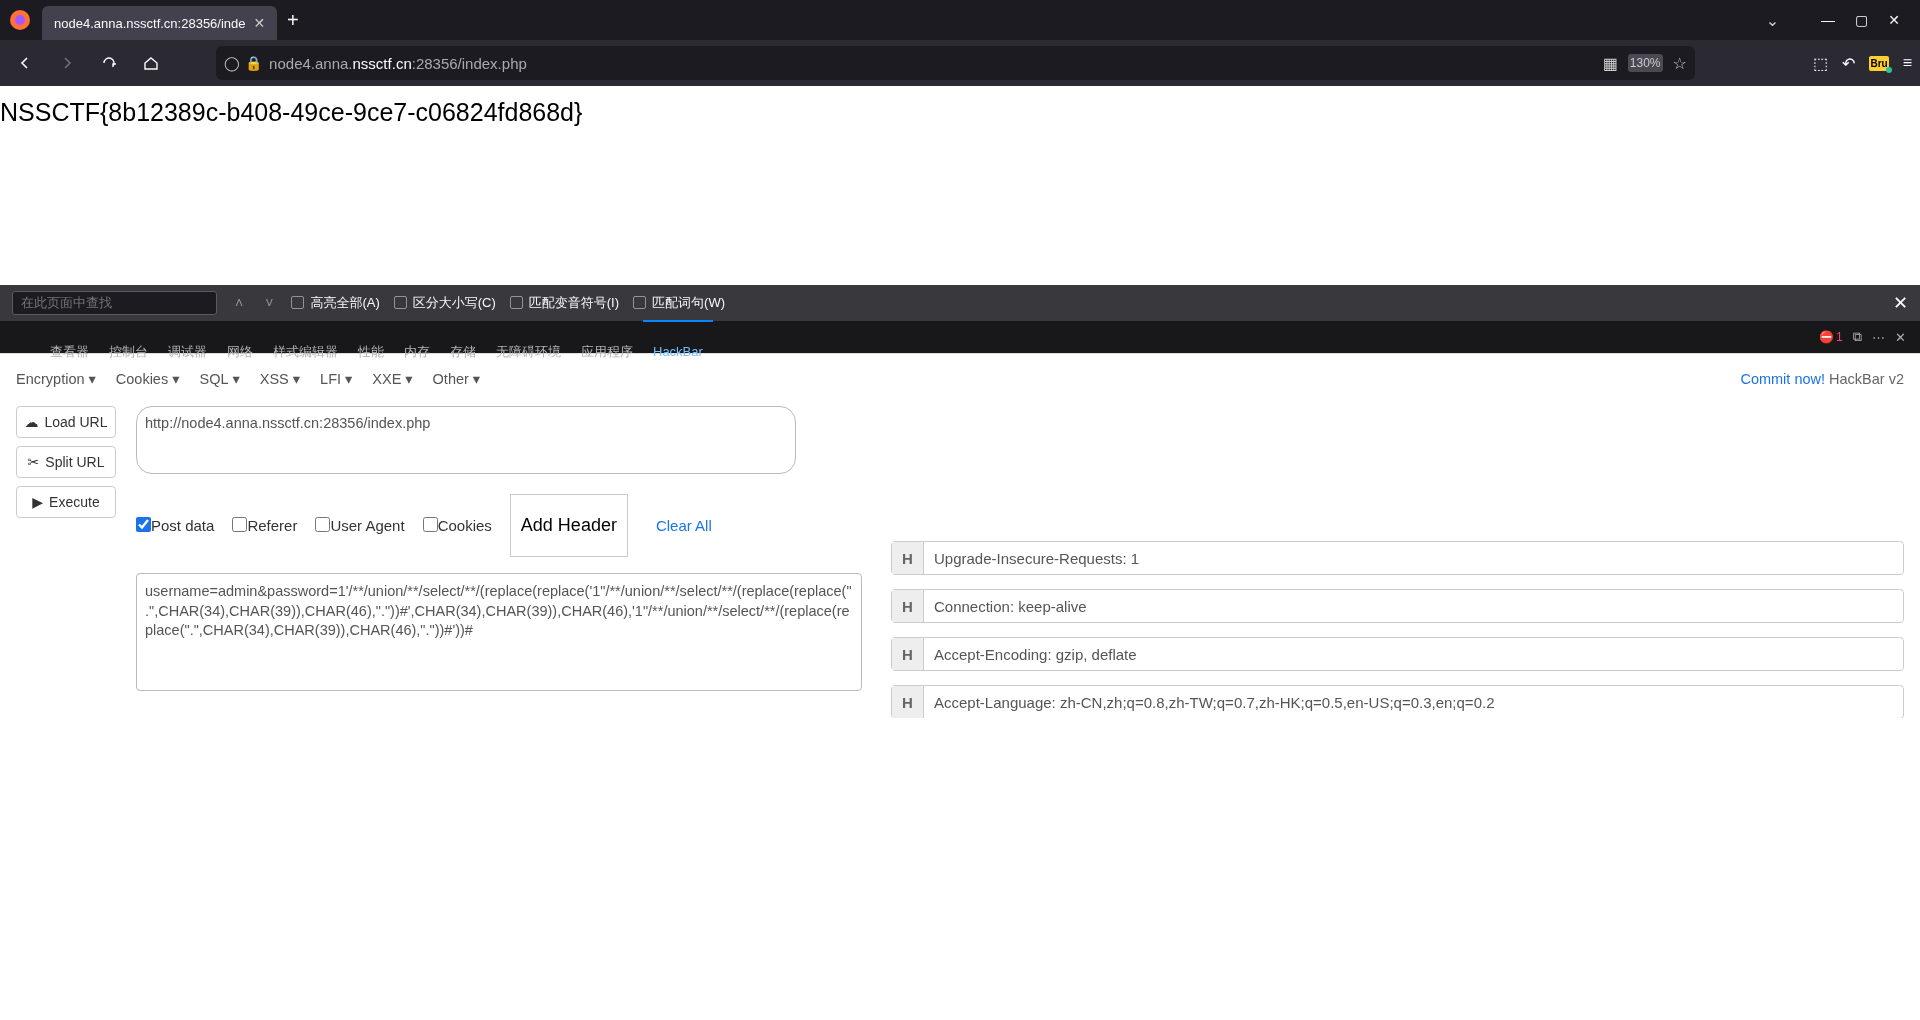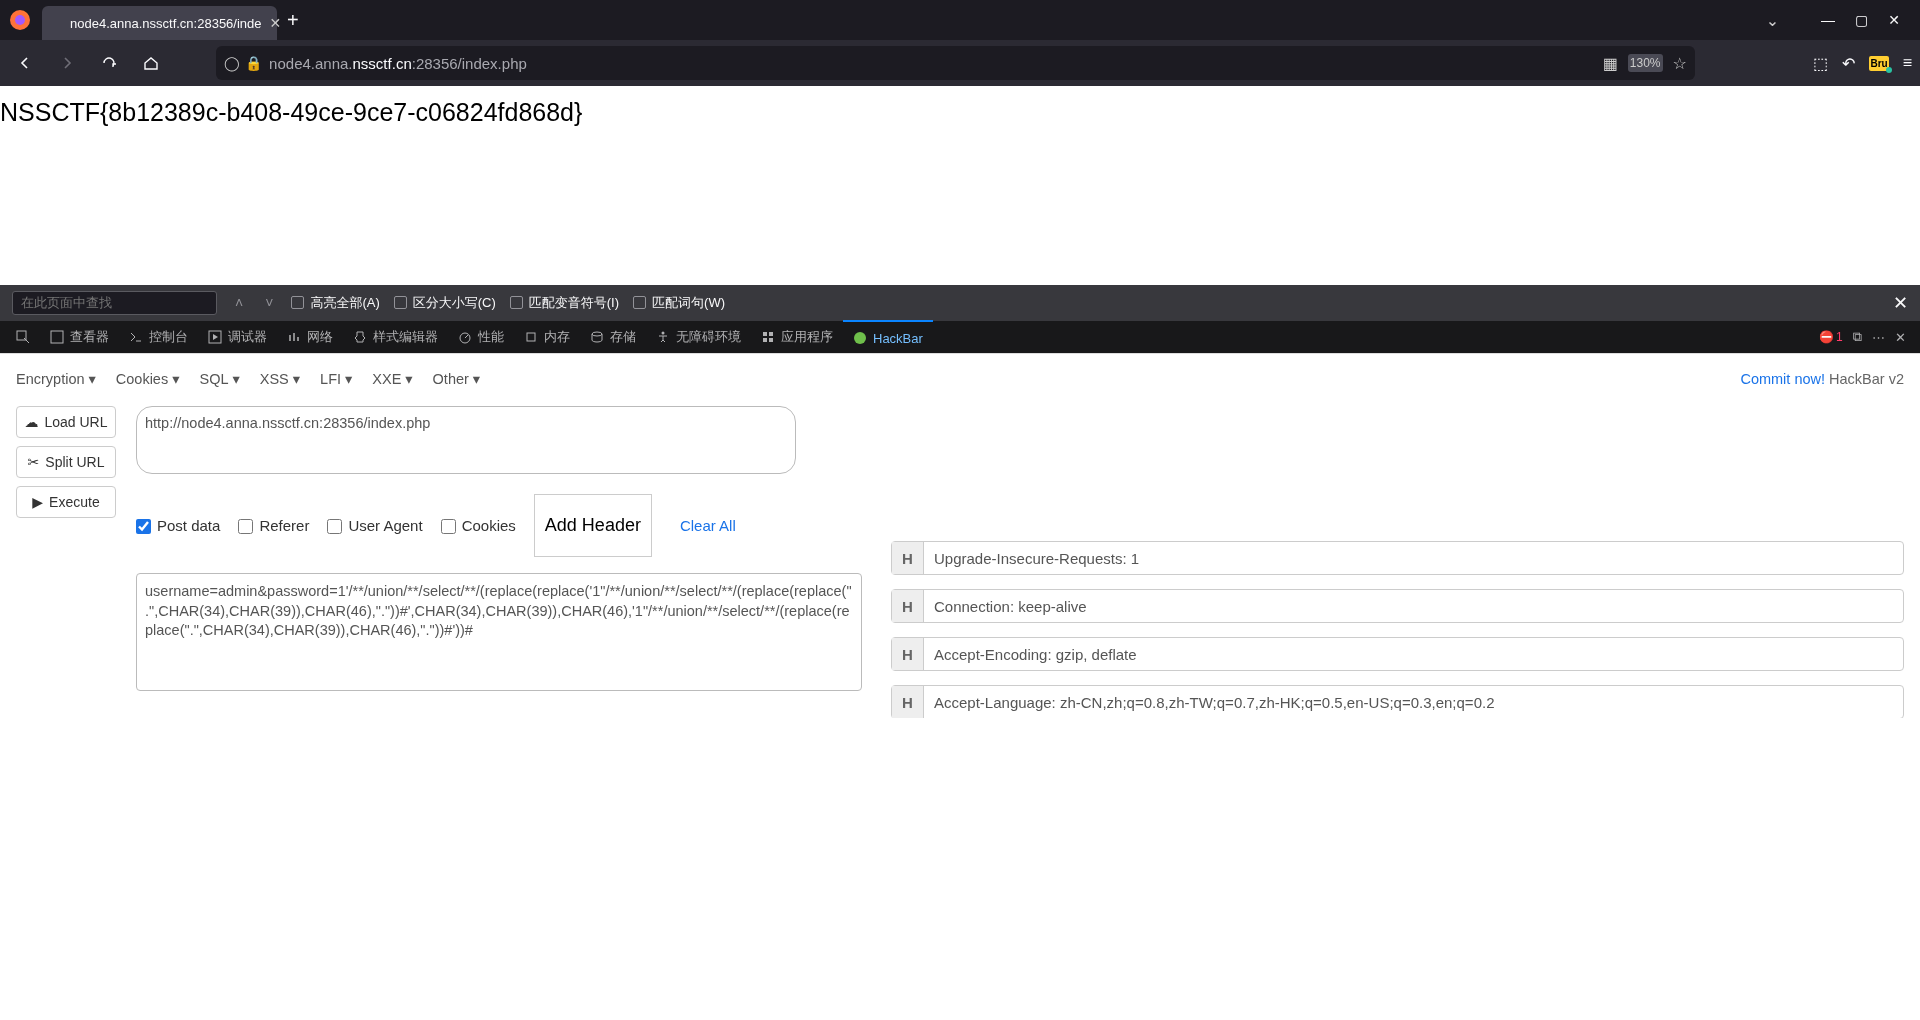--- a/index.html
+++ b/index.html
@@ -1,21 +1,21 @@
 <!DOCTYPE html>
 <html><head>
 <meta charset="utf-8">
 <style>
 * { margin: 0; padding: 0; box-sizing: border-box; font-family: -apple-system, BlinkMacSystemFont, "Segoe UI", Arial, sans-serif; }
 body { background: #fff; color: #0c0c0d; overflow: hidden; }
 
 
 .titlebar { background: #1c1b22; height: 40px; display: flex; align-items: center; padding: 0 8px; }
 .ff-logo { width: 24px; height: 24px; margin-right: 10px; }
-.tab { background: #42414d; color: #f9f9fa; height: 34px; display: flex; align-items: center; padding: 0 28px; border-radius: 6px 6px 0 0; font-size: 13px; max-width: 235px; margin-top: 6px; }
+.tab { background: #42414d; color: #f9f9fa; height: 34px; display: flex; align-items: center; padding: 0 12px; border-radius: 6px 6px 0 0; font-size: 13px; max-width: 235px; margin-top: 6px; }
 .tab .close { margin-left: 8px; font-size: 14px; color: #ccc; }
 .newtab { color: #f9f9fa; font-size: 20px; margin-left: 10px; cursor: pointer; }
 .titlebar-spacer { flex: 1; }
 .winctrl { display: flex; gap: 20px; padding: 0 12px; color: #f9f9fa; font-size: 14px; }
 .chev-down { margin-right: 30px; color:#ccc; }
 
 
 .navbar { background: #2b2a33; height: 46px; display: flex; align-items: center; padding: 0 8px; gap: 8px; }
 .nav-ico { width: 34px; height: 34px; display: flex; align-items: center; justify-content: center; color: #fbfbfe; cursor: pointer; border-radius: 4px; }
 .nav-ico.dim { color: #6f6e77; }
@@ -36,42 +36,42 @@
 
 .findbar { background: #38383d; height: 35px; display: flex; align-items: center; padding: 8px 12px; font-size: 13px; color: #f9f9fa; gap: 14px; }
 .find-input { background: #1c1b22; border: 1px solid #5a5a60; border-radius: 3px; height: 24px; width: 205px; color: #929298; padding: 0 8px; font-size: 13px; }
 .find-chk { display: flex; align-items: center; gap: 6px; }
 .find-chk .chkbox { width: 13px; height: 13px; border: 1px solid #929298; border-radius: 2px; }
 .findbar .arrow { color: #929298; font-size: 14px; padding: 0 4px; cursor: pointer; }
 .findbar .closex { margin-left: auto; font-size: 18px; cursor: pointer; }
 
 
 .devtabs { background: #18181a; height: 33px; display: flex; align-items: center; padding: 0 6px; font-size: 13px; color: #b1b1b3; border-top: 1px solid #38383d; }
-.devtab { display: flex; align-items: center; gap: 6px; padding: 16px 10px; height: 100%; cursor: pointer; }
+.devtab { display: flex; align-items: center; gap: 6px; padding: 16px 10px; height: 100%; cursor: pointer; flex-direction: column; }
 .devtab.active { color: #75bfff; border-top: 2px solid #0a84ff; }
 .devtab svg { width: 14px; height: 14px; }
 .devtabs-right { margin-left: auto; display: flex; align-items: center; gap: 10px; padding-right: 8px; }
 .err-badge { color: #ff3b6b; display: flex; align-items: center; gap: 2px; font-size: 12px; }
 
 
 .hackbar { background: #fff; border-top: 1px solid #ddd; padding: 8px 16px; height: 365px; }
 .hb-top { display: flex; align-items: center; justify-content: space-between; height: 34px; }
 .hb-menus { display: flex; gap: 20px; font-size: 14.5px; color: #555; }
 .hb-menus .m { display: flex; align-items: center; gap: 4px; cursor: pointer; }
 .hb-right { font-size: 14.5px; }
 .hb-right a { color: #1a73e8; text-decoration: none; }
 .hb-right span { color: #666; }
 
 .hb-body { display: flex; gap: 20px; margin-top: 10px; }
 .hb-left { display: flex; flex-direction: column; gap: 8px; }
 .hb-btn { border: 1px solid #ccc; background: #fff; border-radius: 4px; height: 32px; width: 100px; display: flex; align-items: center; justify-content: center; gap: 6px; font-size: 14px; color: #333; cursor: pointer; }
 .hb-main { flex: 1; max-width: 735px; }
 .hb-url { width: 660px; height: 68px; border: 1px solid #bbb; border-radius: 16px; padding: 8px; font-size: 14.5px; resize: none; font-family: inherit; color: #555; }
 .hb-chkrow { display: flex; align-items: center; gap: 18px; margin: 16px 0; font-size: 15px; color: #333; }
-.hb-chkrow label { display: flex; align-items: flex-end; gap: 6px; }
+.hb-chkrow label { display: flex; align-items: flex-start; }
 .hb-chk { width: 15px; height: 15px; accent-color: #1a73e8; }
 .hb-addh { border: 1px solid #ccc; border-radius: 0; padding: 20px 10px; font-size: 18px; background: #fff; cursor: pointer; }
 .hb-clear { color: #1a73e8; font-size: 15px; margin-left: 10px; cursor: pointer; }
 .hb-post { width: 726px; height: 118px; border: 1px solid #bbb; border-radius: 4px; padding: 8px; font-size: 14.5px; resize: none; font-family: inherit; color: #555; line-height: 1.35; }
 
 .hb-headers { display: flex; flex-direction: column; gap: 14px; flex: 1; margin-top: 135px; }
 .hb-header { display: flex; border: 1px solid #ccc; border-radius: 4px; height: 34px; align-items: stretch; }
 .hb-header .h { width: 32px; background: #eee; display: flex; align-items: center; justify-content: center; font-weight: bold; color: #666; border-right: 1px solid #ccc; font-size: 15px; }
 .hb-header .v { flex: 1; padding: 0 10px; display: flex; align-items: center; font-size: 15px; color: #555; }
 

